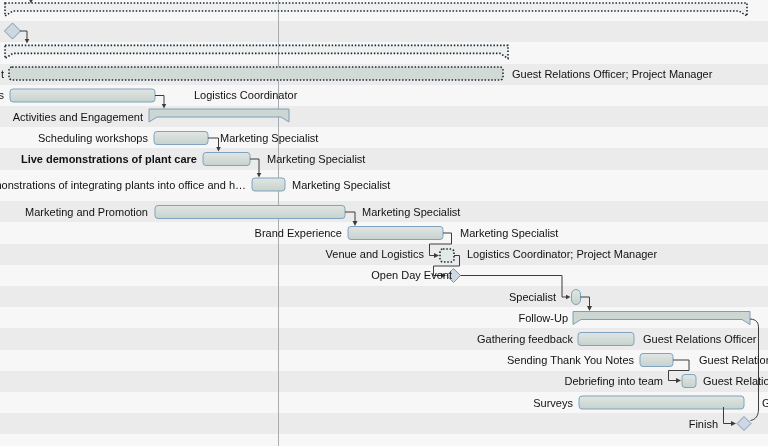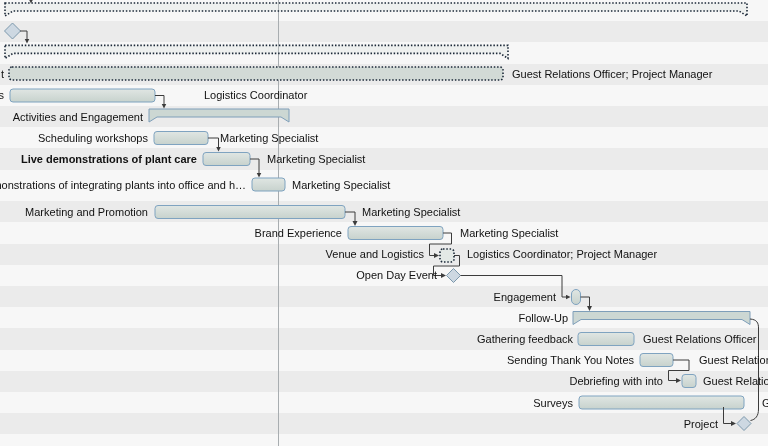--- a/index.html
+++ b/index.html
@@ -81,40 +81,40 @@
       <path d="M 460.5 275.5 L 562 275.5 L 562 297 L 566 297" fill="none" stroke="#3c3c3c" stroke-width="1" marker-end="url(#arr)"></path>
       <path d="M 580.5 297 L 589.5 297 L 589.5 306.5" fill="none" stroke="#3c3c3c" stroke-width="1" marker-end="url(#arr)"></path>
       <path d="M 750 319 C 757 319.5 758.5 323 758.5 328 L 758.5 409 C 758.5 416 755.5 419.5 750.5 420.5" fill="none" stroke="#3c3c3c" stroke-width="1"></path>
       <path d="M 723.5 407 L 723.5 423.5 L 731.5 423.5" fill="none" stroke="#3c3c3c" stroke-width="1" marker-end="url(#arr)"></path>
       <path d="M 673 360 L 689 360 L 689 370.5 L 668.5 370.5 L 668.5 380.5 L 676.5 380.5" fill="none" stroke="#3c3c3c" stroke-width="1" marker-end="url(#arr)"></path>
     </svg>
   <div id="labels">
       <span class="lbl left" style="left: 4px; top: 74.2px;">t</span>
       <span class="lbl right" style="left: 512px; top: 74.2px;">Guest Relations Officer; Project Manager</span>
       <span class="lbl left" style="left: 4px; top: 95.4px;">s</span>
-      <span class="lbl right" style="left: 182px; top: 95.4px; padding-left: 22px;">Logistics Coordinator</span>
+      <span class="lbl right" style="left: 172px; top: 95.4px; padding-left: 22px;">Logistics Coordinator</span>
       <span class="lbl left" style="left: 143px; top: 116.6px;">Activities and Engagement</span>
       <span class="lbl left" style="left: 148px; top: 137.8px;">Scheduling workshops</span>
       <span class="lbl right" style="left: 220px; top: 137.8px;">Marketing Specialist</span>
       <span class="lbl left" style="left: 197px; top: 159px; font-weight: bold;">Live demonstrations of plant care</span>
       <span class="lbl right" style="left: 267px; top: 159px;">Marketing Specialist</span>
       <span class="lbl left" style="left: 246px; top: 184.5px;">Demonstrations of integrating plants into office and h…</span>
       <span class="lbl right" style="left: 292px; top: 184.5px;">Marketing Specialist</span>
       <span class="lbl left" style="left: 148px; top: 211.8px;">Marketing and Promotion</span>
       <span class="lbl right" style="left: 362px; top: 211.8px;">Marketing Specialist</span>
       <span class="lbl left" style="left: 342px; top: 233px; text-align: center;">Brand Experience</span>
       <span class="lbl right" style="left: 460px; top: 233px;">Marketing Specialist</span>
       <span class="lbl left" style="left: 424px; top: 254.2px;">Venue and Logistics</span>
       <span class="lbl right" style="left: 467px; top: 254.2px;">Logistics Coordinator; Project Manager</span>
-      <span class="lbl left" style="left: 437px; top: 275.4px;">Open Day Event</span>
-      <span class="lbl left" style="left: 556px; top: 296.6px;">Engagement</span>
+      <span class="lbl left" style="left: 452px; top: 275.4px;">Open Day Event</span>
+      <span class="lbl left" style="left: 556px; top: 296.6px;">Specialist</span>
       <span class="lbl left" style="left: 568px; top: 317.8px;">Follow-Up</span>
       <span class="lbl left" style="left: 573px; top: 339px; text-align: right;">Gathering feedback</span>
       <span class="lbl right" style="left: 643px; top: 339px;">Guest Relations Officer</span>
       <span class="lbl left" style="left: 634px; top: 360.2px;">Sending Thank You Notes</span>
       <span class="lbl right" style="left: 699px; top: 360.2px;">Guest Relations</span>
-      <span class="lbl left" style="left: 663px; top: 381.4px;">Debriefing with into</span>
+      <span class="lbl left" style="left: 663px; top: 381.4px;">Debriefing into team</span>
       <span class="lbl right" style="left: 703px; top: 381.4px;">Guest Relation</span>
       <span class="lbl left" style="left: 573px; top: 402.6px;">Surveys</span>
       <span class="lbl right" style="left: 762px; top: 402.6px;">G</span>
-      <span class="lbl left" style="left: 718px; top: 423.8px;">Project</span>
+      <span class="lbl left" style="left: 718px; top: 423.8px;">Finish</span>
     </div>
 </div>
 
 </body></html>

